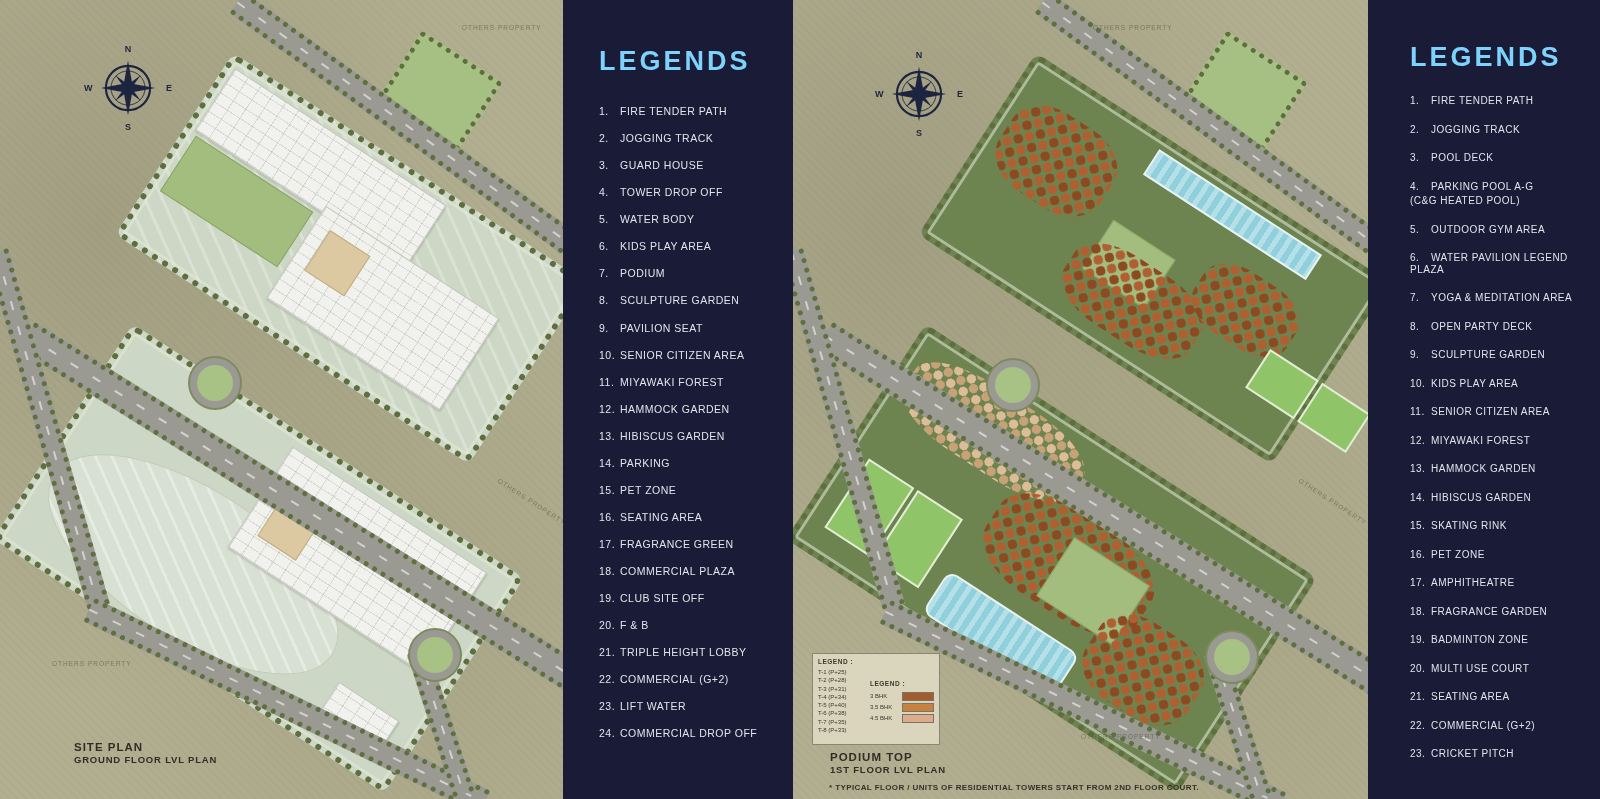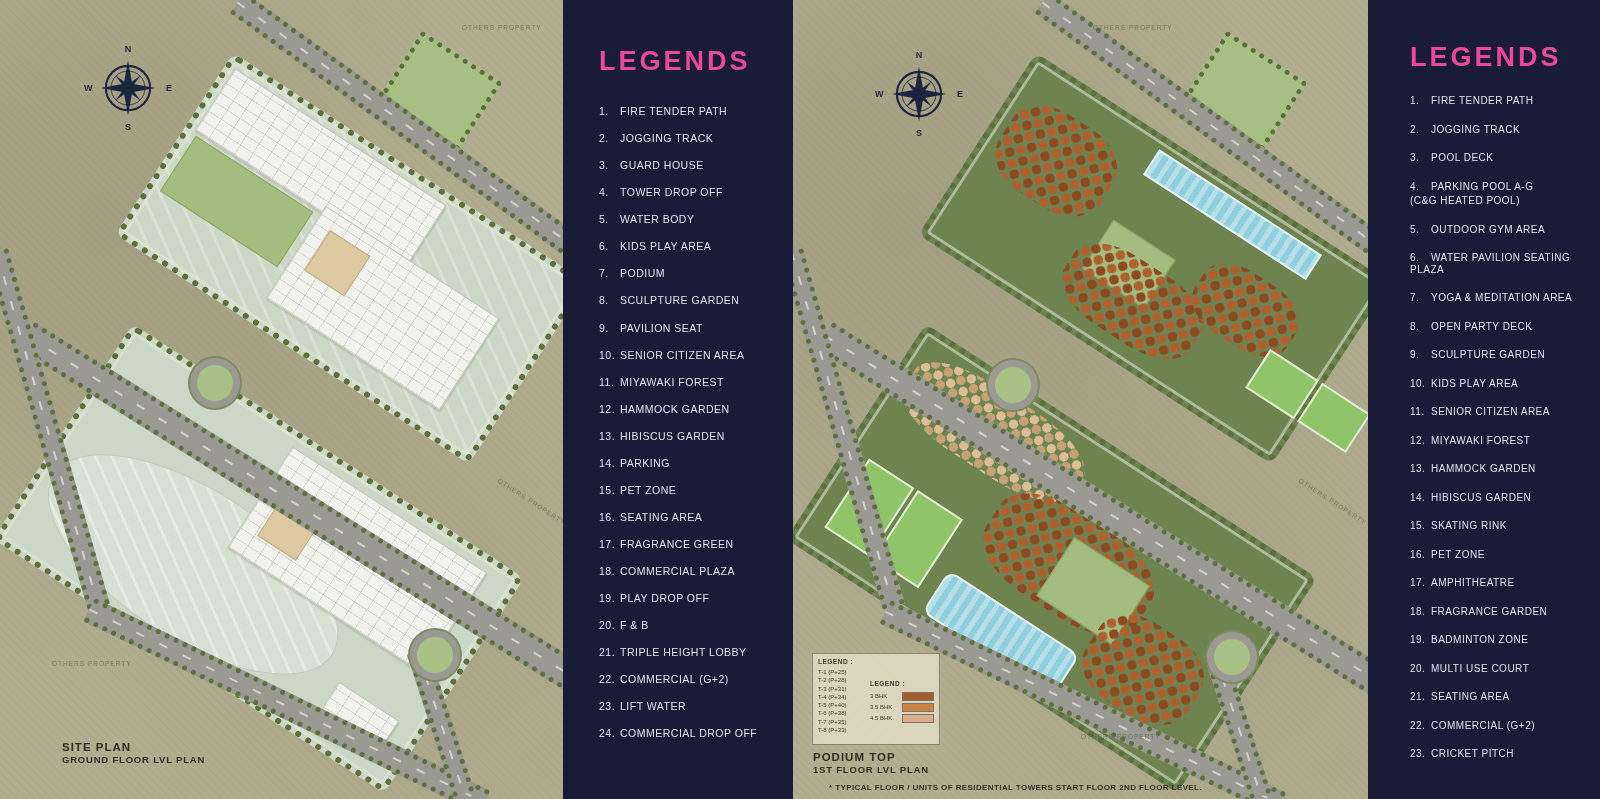--- a/index.html
+++ b/index.html
@@ -15,21 +15,21 @@
          radial-gradient(ellipse at 52% 8%,  rgba(174,170,140,.45), transparent 50%),
          repeating-linear-gradient(45deg, rgba(0,0,0,.025) 0 2px, transparent 2px 6px);}
   .map-left{left:0;width:563px;}
   .map-right{left:793px;width:575px;}
   .panel{position:absolute;top:0;height:799px;background:#191b37;color:#e4e6ee;}
   .panel-left{left:563px;width:230px;}
   .panel-right{left:1368px;width:232px;}
 
   
   .legend-title{margin:0;padding:46px 0 0 36px;font-size:27px;font-weight:700;
-    letter-spacing:3px;color:#ec4899;font-family:"Liberation Sans",sans-serif;}
+    letter-spacing:3px;color:#7dd3fc;font-family:"Liberation Sans",sans-serif;}
   .legend-list{list-style:none;margin:0;padding:28px 6px 0 36px;}
   .panel-right .legend-list{padding-top:22px;}
   .legend-item{font-size:10.5px;letter-spacing:.5px;color:#e2e4ec;margin-bottom:15px;line-height:1.15;}
   .panel-right .legend-item{font-size:10px;margin-bottom:17px;}
   .legend-item .num{display:inline-block;min-width:21px;}
   .legend-item .lbl2{display:block;margin:3px 0 16px 0;}
 
   
   .road{position:absolute;height:16px;background:#9a9a92;z-index:3;
         border-top:5px dotted #5f7040;border-bottom:5px dotted #5f7040;
@@ -149,21 +149,21 @@
       <span class="c-n">N</span>
       <span class="c-e">E</span>
       <span class="c-s">S</span>
       <span class="c-w">W</span>
     </div>
 
     <span class="prop" style="left:462px;top:24px;">OTHERS PROPERTY</span>
     <span class="prop" style="left:492px;top:498px;transform:rotate(33deg);">OTHERS PROPERTY</span>
     <span class="prop" style="left:52px;top:660px;">OTHERS PROPERTY</span>
 
-    <div class="plan-title" style="left:62px;top:740px;">
+    <div class="plan-title" style="left:74px;top:740px;">
       <div class="t1">SITE PLAN</div>
       <div class="t2">GROUND FLOOR LVL PLAN</div>
     </div>
   </section>
 
   <aside class="panel panel-left">
     <h2 class="legend-title">LEGENDS</h2>
     <ol class="legend-list">
 
         <li class="legend-item">
@@ -250,21 +250,21 @@
           <span class="num">17.</span><span class="lbl">FRAGRANCE GREEN</span>
           
         </li>
 
         <li class="legend-item">
           <span class="num">18.</span><span class="lbl">COMMERCIAL PLAZA</span>
           
         </li>
 
         <li class="legend-item">
-          <span class="num">19.</span><span class="lbl">PLAY DROP OFF</span>
+          <span class="num">19.</span><span class="lbl">CLUB SITE OFF</span>
           
         </li>
 
         <li class="legend-item">
           <span class="num">20.</span><span class="lbl">F &amp; B</span>
           
         </li>
 
         <li class="legend-item">
           <span class="num">21.</span><span class="lbl">TRIPLE HEIGHT LOBBY</span>
@@ -386,25 +386,25 @@
 
               <li class="bhk-row">
                 <span class="bhk-lbl">4.5 BHK</span>
                 <span class="bhk-swatch" style="background: rgb(220, 171, 140);"></span>
               </li>
             </ul>
         </div>
       </div>
     </div>
 
-    <div class="plan-title" style="left:20px;top:750px;">
+    <div class="plan-title" style="left:37px;top:750px;">
       <div class="t1">PODIUM TOP</div>
       <div class="t2">1ST FLOOR LVL PLAN</div>
     </div>
-    <div class="disclaimer" style="left:36px;top:783px;width:420px;">* TYPICAL FLOOR / UNITS OF RESIDENTIAL TOWERS START FLOOR 2ND FLOOR LEVEL.</div>
+    <div class="disclaimer" style="left:36px;top:783px;width:420px;">* TYPICAL FLOOR / UNITS OF RESIDENTIAL TOWERS START FROM 2ND FLOOR COURT.</div>
   </section>
 
   <aside class="panel panel-right">
     <h2 class="legend-title" style="padding-left:42px;padding-top:42px;">LEGENDS</h2>
     <ol class="legend-list" style="padding-left:42px;">
 
         <li class="legend-item">
           <span class="num">1.</span><span class="lbl">FIRE TENDER PATH</span>
           
         </li>
@@ -423,21 +423,21 @@
           <span class="num">4.</span><span class="lbl">PARKING POOL A-G</span>
           <span class="lbl2">(C&amp;G HEATED POOL)</span>
         </li>
 
         <li class="legend-item">
           <span class="num">5.</span><span class="lbl">OUTDOOR GYM AREA</span>
           
         </li>
 
         <li class="legend-item">
-          <span class="num">6.</span><span class="lbl">WATER PAVILION SEATING PLAZA</span>
+          <span class="num">6.</span><span class="lbl">WATER PAVILION LEGEND PLAZA</span>
           
         </li>
 
         <li class="legend-item">
           <span class="num">7.</span><span class="lbl">YOGA &amp; MEDITATION AREA</span>
           
         </li>
 
         <li class="legend-item">
           <span class="num">8.</span><span class="lbl">OPEN PARTY DECK</span>

